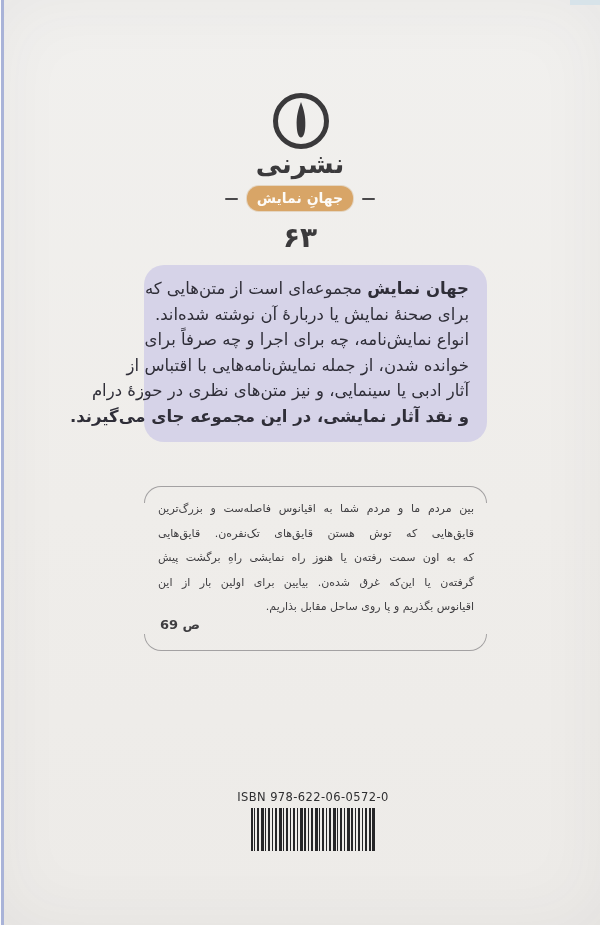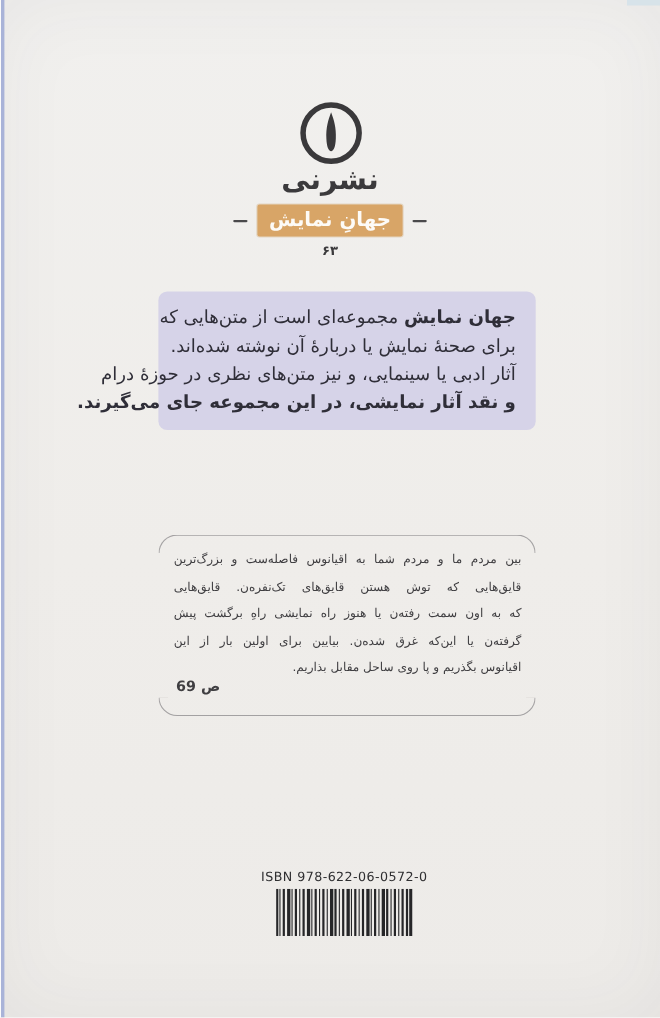--- a/index.html
+++ b/index.html
@@ -16,29 +16,29 @@
 
   
   .logo-ring{position:absolute;left:273px;top:93px;width:46px;height:46px;
     border:5px solid #3a393b;border-radius:50%;}
   .logo-ring svg{position:absolute;left:0;top:0;}
   .publisher-name{position:absolute;left:0;top:149px;width:600px;text-align:center;
     font-size:26px;font-weight:bold;color:#3b3a3c;direction:rtl;letter-spacing:.5px;}
   .badge-row{position:absolute;left:0;top:186px;width:600px;display:flex;
     align-items:center;justify-content:center;gap:9px;}
   .badge-dash{width:13px;height:2px;background:#4a494b;border-radius:1px;}
-  .series-badge{background:#d8a567;color:#fdfbf7;border-radius:2px;
-    padding:5px 10px 6px;font-size:18px;font-weight:bold;direction:rtl;line-height:1;
+  .series-badge{background:#d8a567;color:#fdfbf7;border-radius:12px;
+    padding:5px 10px 6px;font-size:14px;font-weight:bold;direction:rtl;line-height:1;
     box-shadow:0 0 0 1px rgba(190,140,70,.25);}
   .series-number{position:absolute;left:0;top:221px;width:600px;text-align:center;
-    font-size:12px;font-weight:bold;color:#3b3a3c;direction:rtl;letter-spacing:2px;}
+    font-size:28px;font-weight:bold;color:#3b3a3c;direction:rtl;letter-spacing:2px;}
 
   
   .about-box{position:absolute;left:144px;top:265px;width:343px;box-sizing:border-box;
-    background:#d6d3e8;border-radius:8px;padding:11px 18px 13px;
+    background:#d6d3e8;border-radius:20px;padding:11px 18px 13px;
     direction:rtl;color:#2f2e38;font-size:16.5px;line-height:25.5px;}
   .about-box .ln{text-align:justify;text-align-last:justify;text-justify:inter-word;white-space:nowrap;}
   .about-box .ln.last{text-align:right;text-align-last:right;font-weight:bold;}
   .about-box .b{font-weight:bold;}
 
   
   .qframe-top{position:absolute;left:144px;top:486px;width:343px;height:17px;box-sizing:border-box;
     border:1.5px solid #a3a1a2;border-bottom:none;border-radius:17px 17px 0 0;}
   .qframe-bottom{position:absolute;left:144px;top:634px;width:343px;height:17px;box-sizing:border-box;
     border:1.5px solid #a3a1a2;border-top:none;border-radius:0 0 17px 17px;}
@@ -73,20 +73,22 @@
   <span class="badge-dash"></span>
   <span class="series-badge">جهانِ نمایش</span>
   <span class="badge-dash"></span>
 </div>
 
 <div class="series-number">۶۳</div>
 
 <div class="about-box">
   <div class="ln"><span class="b">جهان نمایش</span><span> مجموعه‌ای است از متن‌هایی که</span></div>
   <div class="ln">برای صحنهٔ نمایش یا دربارهٔ آن نوشته شده‌اند.</div>
+  <div class="ln">انواع نمایش‌نامه، چه برای اجرا و چه صرفاً برای</div>
+  <div class="ln">خوانده شدن، از جمله نمایش‌نامه‌هایی با اقتباس از</div>
   <div class="ln">آثار ادبی یا سینمایی، و نیز متن‌های نظری در حوزهٔ درام</div>
   <div class="ln last">و نقد آثار نمایشی، در این مجموعه جای می‌گیرند.</div>
 </div>
 
 <div class="qframe-top"></div>
 <div class="qframe-bottom"></div>
 <div class="quote-text">
   <div class="ln">بین مردم ما و مردم شما به اقیانوس فاصله‌ست و بزرگ‌ترین</div>
   <div class="ln">قایق‌هایی که توش هستن قایق‌های تک‌نفره‌ن. قایق‌هایی</div>
   <div class="ln">که به اون سمت رفته‌ن یا هنوز راه نمایشی راهِ برگشت پیش</div>

